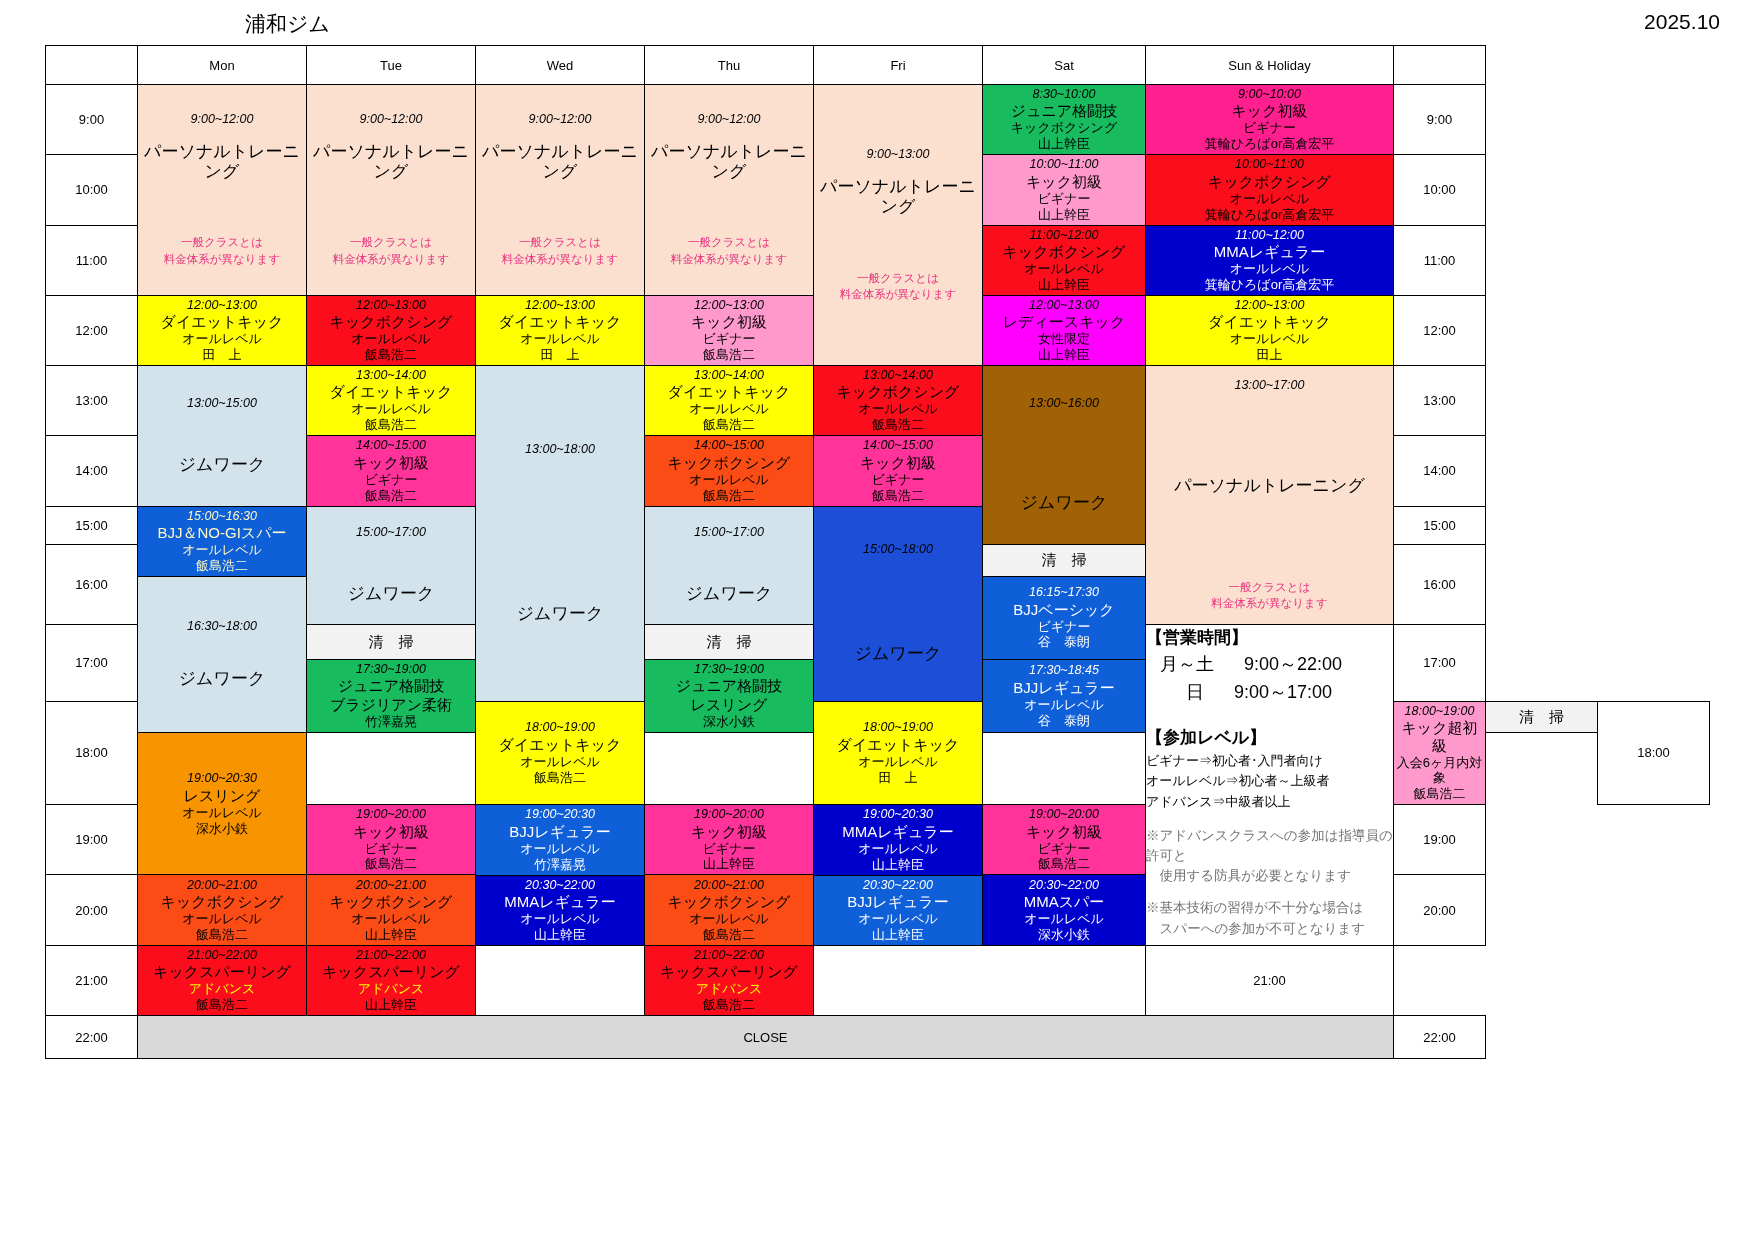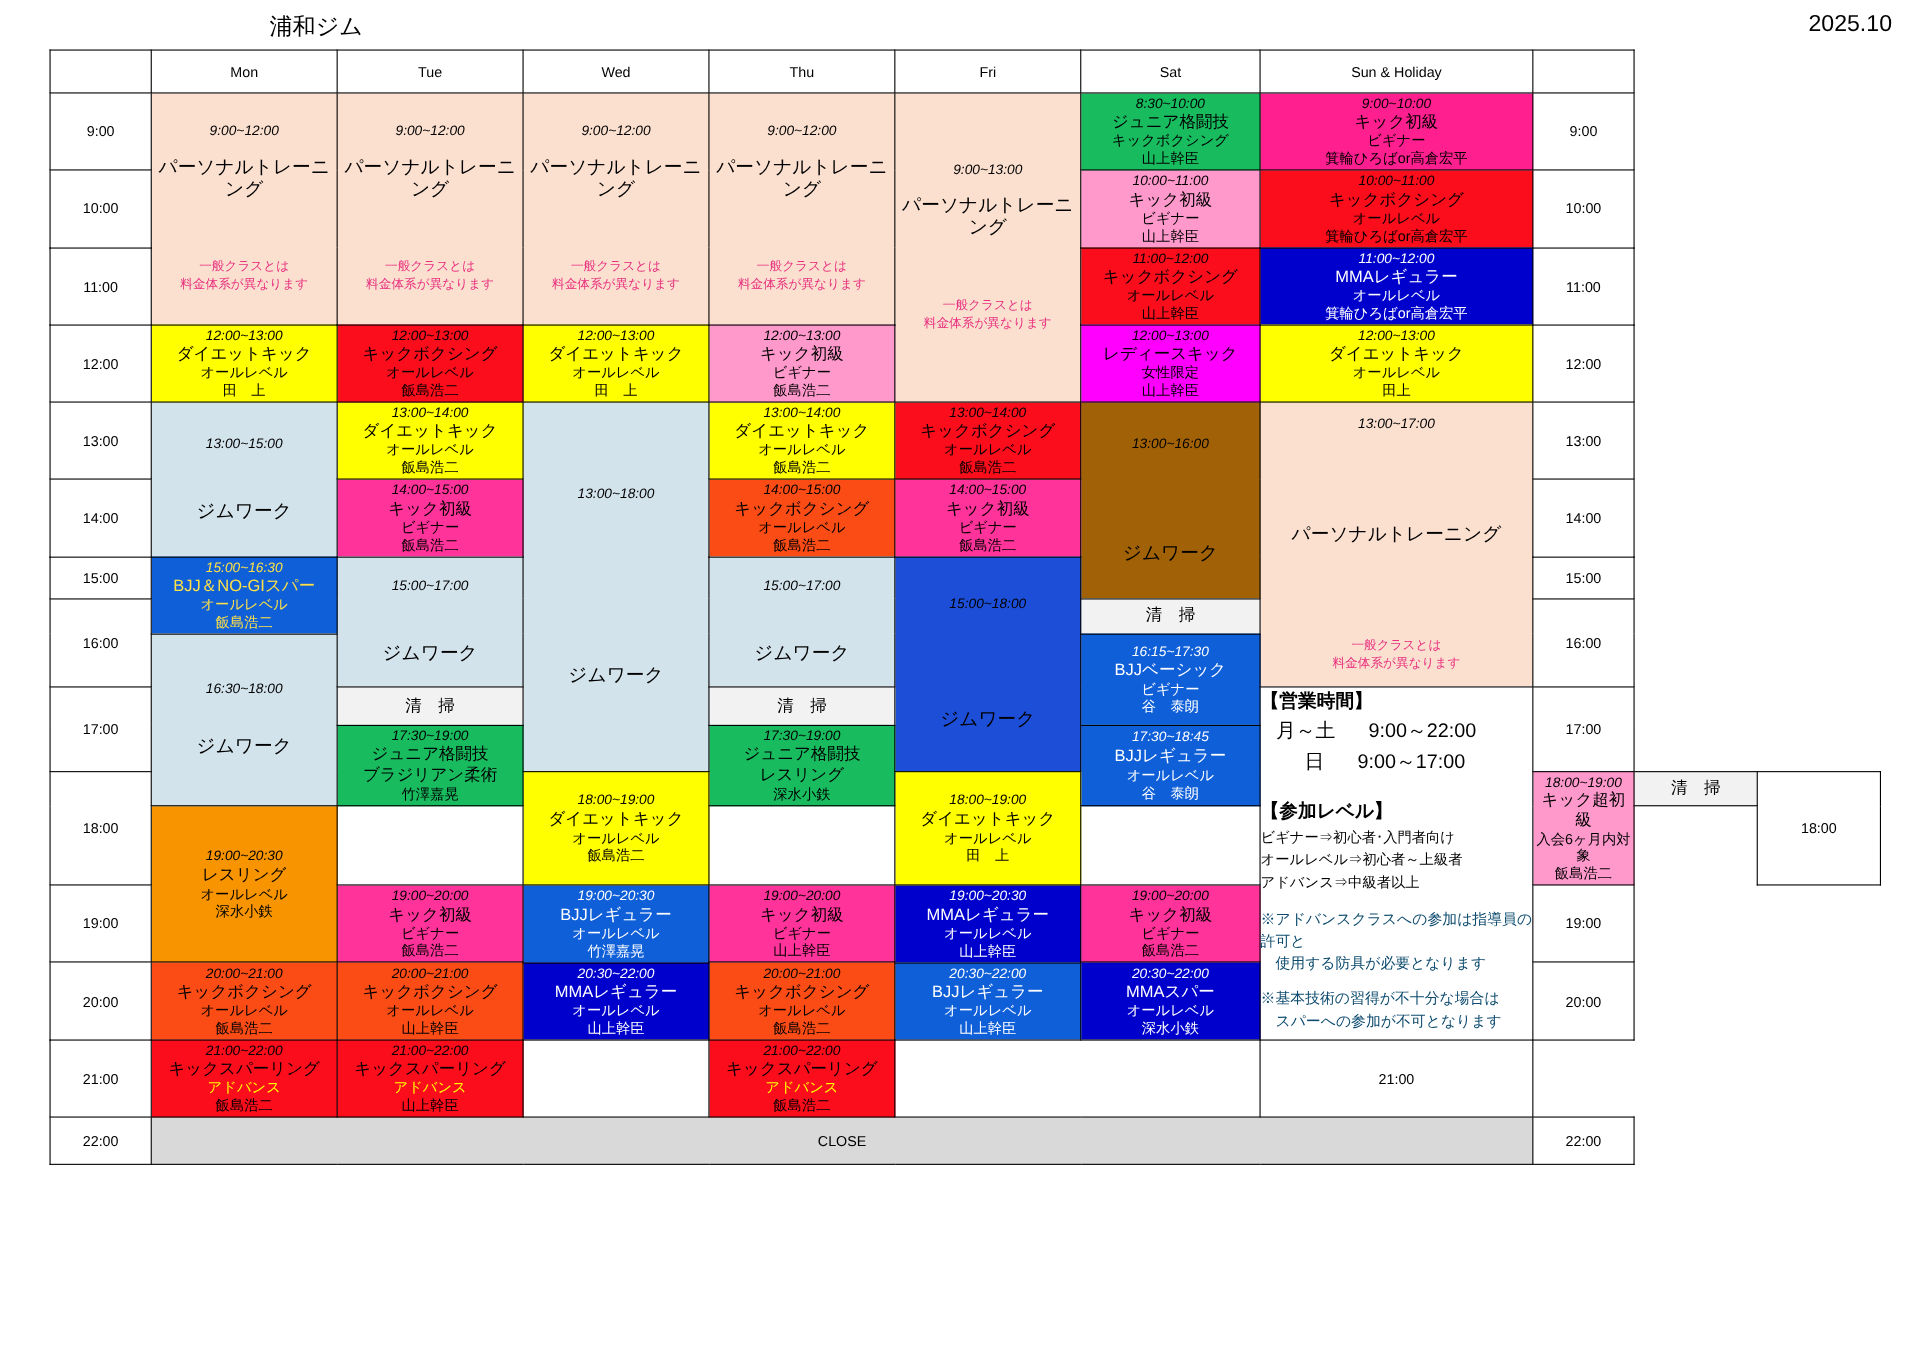--- a/index.html
+++ b/index.html
@@ -85,21 +85,21 @@
   .close-row td.timecol { background: #fff; }
 
   .info {
     text-align: left;
     padding: 10px 14px;
     font-size: 15px;
     line-height: 1.55;
     vertical-align: top;
   }
   .info .ttl { font-size: 17px; font-weight: bold; }
-  .info .red { color: #0c4a6e; font-size: 13.5px; line-height: 1.5; }
+  .info .red { color: #737373; font-size: 13.5px; line-height: 1.5; }
   .info-block { margin-bottom: 6px; }
   .hrow { display: flex; gap: 30px; font-size: 18px; padding-left: 14px; }
 </style>
 </head>
 <body>
 
 <div id="page">
 
   <div class="hdr" id="gym-name">浦和ジム</div>
   <div class="hdr" id="period">2025.10</div>
@@ -380,21 +380,21 @@
             <div class="t-level">ビギナー</div>
             <div class="t-coach">飯島浩二</div>
           </div>
         </td>
         <td class="timecol" rowspan="2">14:00</td>
       </tr>
       <tr style="height:38px"></tr>
 
       <tr>
         <td class="timecol" rowspan="2">15:00</td>
-        <td rowspan="3" style="background:#0f5fd8;color:#fde047">
+        <td rowspan="3" style="background:#0f5fd8;color:#fef9c3">
           <div class="cell">
             <div class="t-time">15:00~16:30</div>
             <div class="t-title sm">BJJ＆NO-GIスパー</div>
             <div class="t-level">オールレベル</div>
             <div class="t-coach">飯島浩二</div>
           </div>
         </td>
         <td rowspan="4" style="background:#d3e3ec">
           <div class="cell" style="justify-content:flex-start">
             <div class="t-time">15:00~17:00</div>

